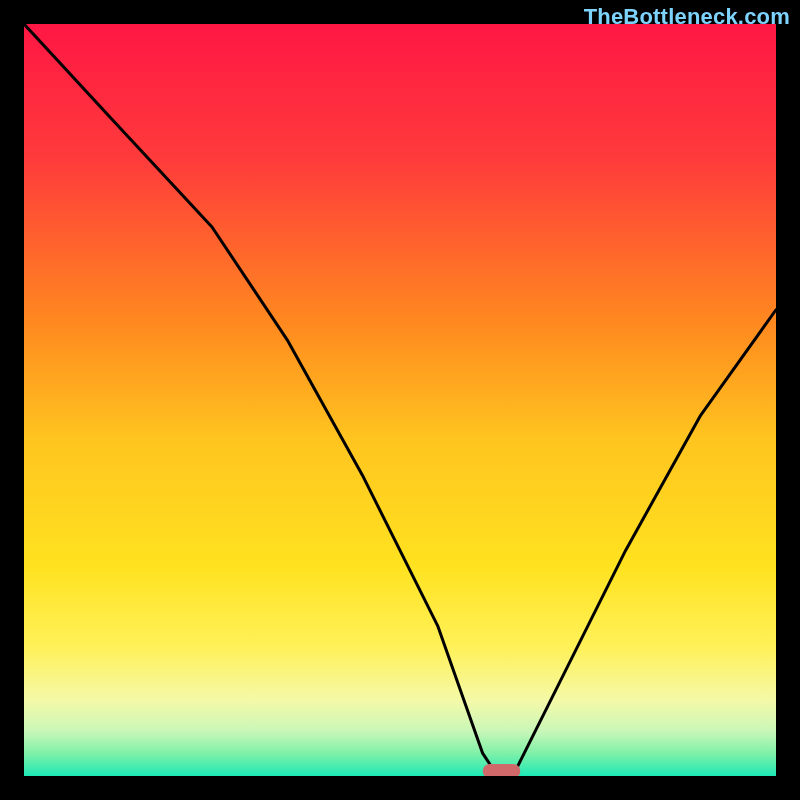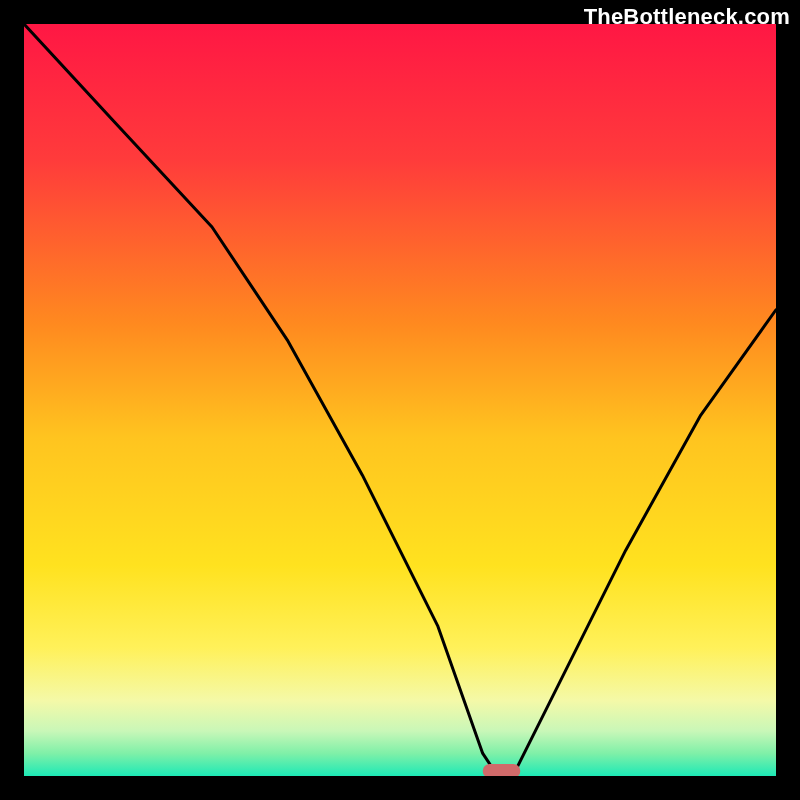--- a/index.html
+++ b/index.html
@@ -13,21 +13,21 @@
   .wrapper {
     position: relative;
     width: 800px;
     height: 800px;
     background: #000;
   }
   .watermark {
     position: absolute;
     top: 4px;
     right: 10px;
-    color: #ffffff;
+    color: #7dd3fc;
     font-size: 22px;
     font-weight: 600;
     z-index: 5;
     letter-spacing: 0.2px;
   }
   .plot-area {
     position: absolute;
     left: 24px;
     top: 24px;
     width: 752px;

